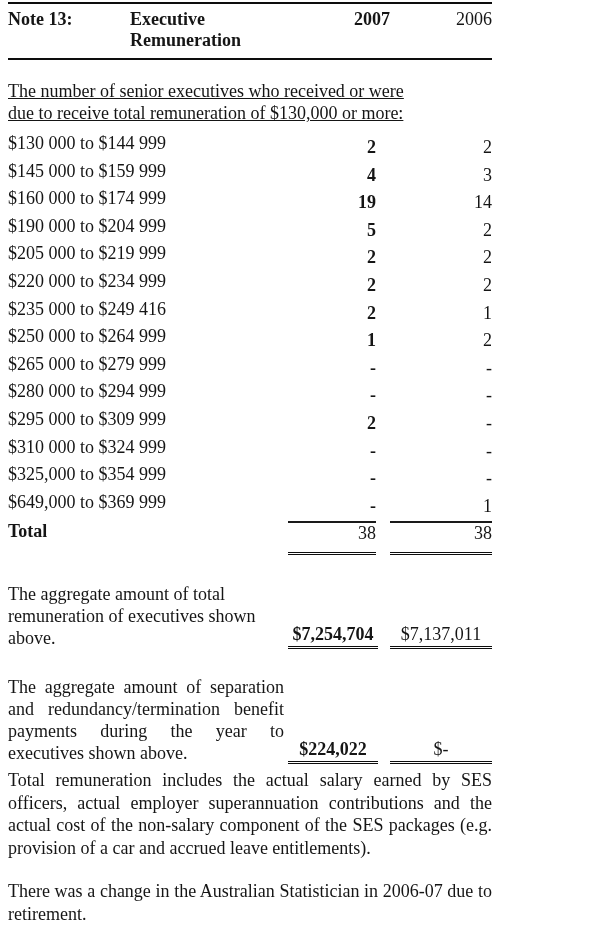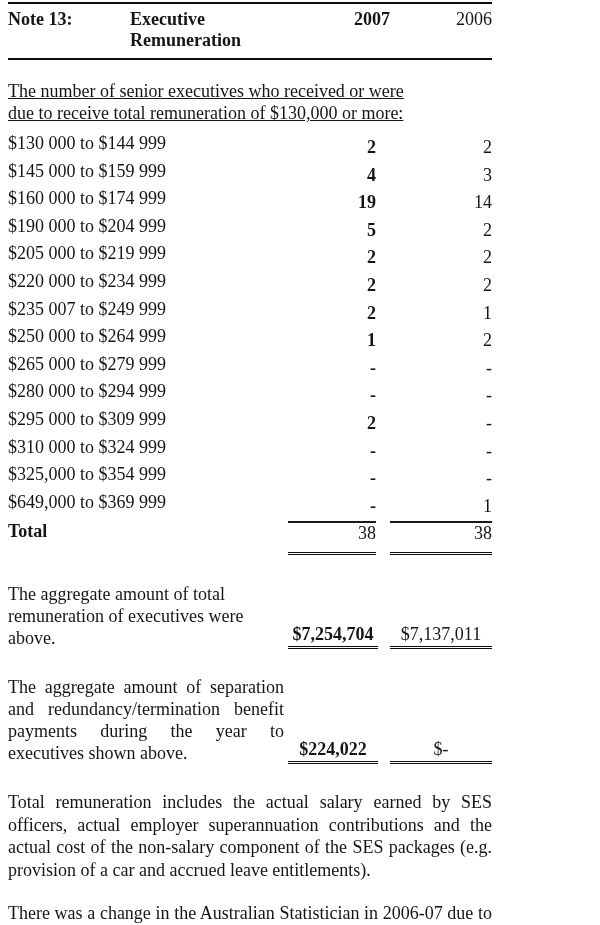--- a/index.html
+++ b/index.html
@@ -55,21 +55,21 @@
   .just { text-align:justify;font-family:Liberation Serif, serif; }
   .agg-val {
     text-align:center;
     border-bottom:3.5px double #0d0d0d;
     padding-bottom:1px;
     line-height:22px;
   }
   .aw2007 { width:90px; font-weight:bold; }
   .aw2006 { width:102px; margin-left:12px; }
 
-  .para { margin-top:27px; line-height:22.5px; text-align:justify; }
+  .para { margin-top:5px; line-height:22.5px; text-align:justify; }
   .para-last { margin-top:21px;font-family:Liberation Serif, serif; }
 </style>
 </head>
 <body>
 
 <div class="page">
   <div class="top-rule"></div>
 
   <div class="header">
     <span class="note-label">Note 13:</span>
@@ -105,21 +105,21 @@
       <span class="tlabel">$205 000 to $219 999</span>
       <span class="tval v2007">2</span>
       <span class="tval v2006">2</span>
     </div>
     <div class="trow">
       <span class="tlabel">$220 000 to $234 999</span>
       <span class="tval v2007">2</span>
       <span class="tval v2006">2</span>
     </div>
     <div class="trow">
-      <span class="tlabel">$235 007 to $249 999</span>
+      <span class="tlabel">$235 000 to $249 416</span>
       <span class="tval v2007">2</span>
       <span class="tval v2006">1</span>
     </div>
     <div class="trow">
       <span class="tlabel">$250 000 to $264 999</span>
       <span class="tval v2007">1</span>
       <span class="tval v2006">2</span>
     </div>
     <div class="trow">
       <span class="tlabel">$265 000 to $279 999</span>
@@ -152,21 +152,21 @@
       <span class="tval v2006">1</span>
     </div>
     <div class="total-row">
       <span class="total-label">Total</span>
       <span class="total-val tw2007">38</span>
       <span class="total-val tw2006">38</span>
     </div>
   </div>
 
   <div class="agg agg1">
-    <span class="agg-text">The aggregate amount of total remuneration of executives were above.</span>
+    <span class="agg-text">The aggregate amount of total remuneration of executives shown above.</span>
     <span class="agg-val aw2007">$7,254,704</span>
     <span class="agg-val aw2006">$7,137,011</span>
   </div>
 
   <div class="agg agg2">
     <span class="agg-text just">The aggregate amount of separation and redundancy/termination benefit payments during the year to executives shown above.</span>
     <span class="agg-val aw2007">$224,022</span>
     <span class="agg-val aw2006">$-</span>
   </div>
 

